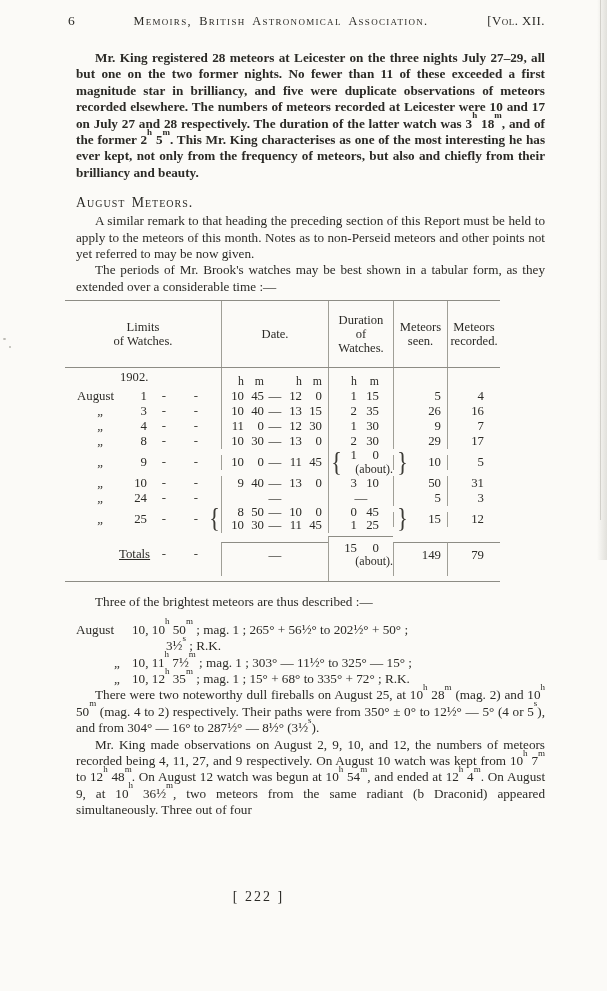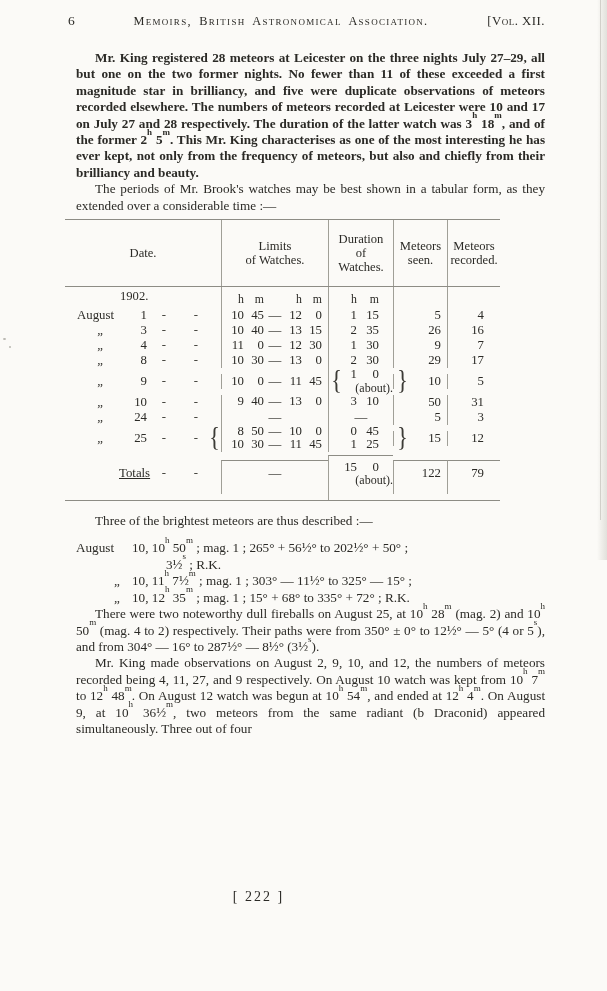--- a/index.html
+++ b/index.html
@@ -108,28 +108,30 @@
   <div class="content">
 
     <div class="runhead">
       <span class="pagenum">6</span>
       <span class="runtitle">Memoirs, British Astronomical Association.</span>
       <span class="volume">[Vol. XII.</span>
     </div>
 
     <p class="para p-first">Mr. King registered 28 meteors at Leicester on the three nights July 27–29, all but one on the two former nights.  No fewer than 11 of these exceeded a first magnitude star in brilliancy, and five were duplicate observations of meteors recorded elsewhere.  The numbers of meteors recorded at Leicester were 10 and 17 on July 27 and 28 respectively.  The duration of the latter watch was 3<sup>h</sup> 18<sup>m</sup>, and of the former 2<sup>h</sup> 5<sup>m</sup>.  This Mr. King characterises as one of the most interesting he has ever kept, not only from the frequency of meteors, but also and chiefly from their brilliancy and beauty.</p>
 
-
+    <div class="section-heading">August Meteors.</div>
+
+    <p class="para">A similar remark to that heading the preceding section of this Report must be held to apply to the meteors of this month. Notes as to non-Perseid meteors and other points not yet referred to may be now given.</p>
     <p class="para">The periods of Mr. Brook's watches may be best shown in a tabular form, as they extended over a considerable time :—</p>
 
     <div class="btable">
       <div class="t-head">
-        <div class="th">Date.</div>
         <div class="th">Limits
 of Watches.</div>
+        <div class="th">Date.</div>
         <div class="th">Duration
 of
 Watches.</div>
         <div class="th">Meteors
 seen.</div>
         <div class="th">Meteors
 recorded.</div>
       </div>
 
       <div class="t-row t-units">
@@ -403,21 +405,21 @@
               <span class="cdash">—</span>
             </div>
             <div class="tc c-dur">
               <div class="dur-line">
                 <span class="n">15</span>
                 <span class="n">0</span>
               </div>
               <div class="dur-note">(about).</div>
             </div>
             <div class="tc c-seen">
-              <span class="val">122</span>
+              <span class="val">149</span>
             </div>
             <div class="tc c-rec">
               <span class="val">79</span>
             </div>
           </div>
         </div>
     </div>
 
     <p class="met-intro">Three of the brightest meteors are thus described :—</p>
 

